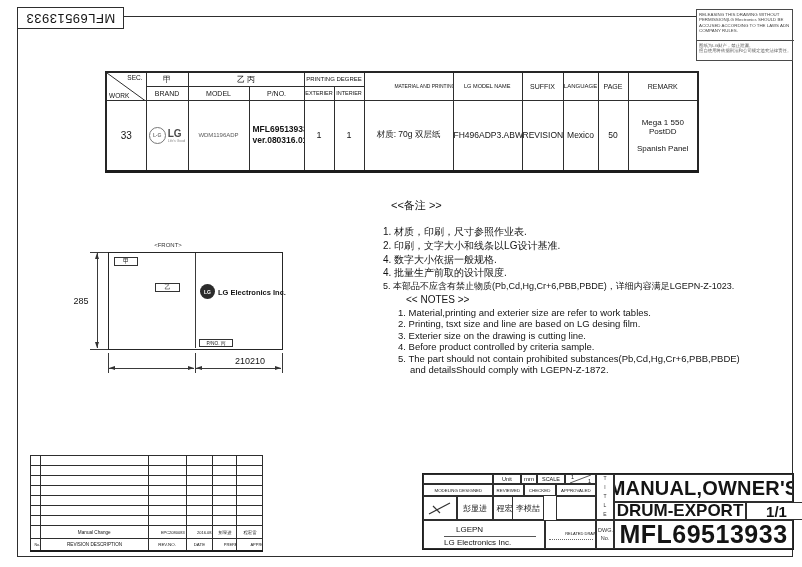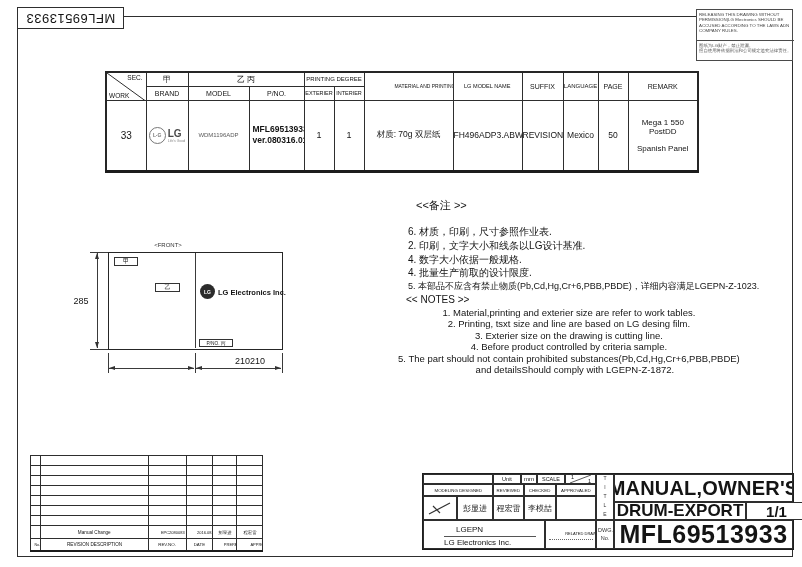--- a/index.html
+++ b/index.html
@@ -18,21 +18,21 @@
   .rev{position:absolute;left:30px;top:455px;width:232px;border:1.5px solid #2e2e2e;
        border-bottom:2.5px solid #1c1c1c;}
   .rev td{font-size:5px;}
   .vline{border-left:1px solid #3a3a3a;width:0;}
   .hline{border-top:1px solid #3a3a3a;height:0;}
   .vtext{writing-mode:vertical-rl;text-orientation:upright;font-size:5px;letter-spacing:3px;color:#333;}
   .arr{position:absolute;width:0;height:0;}
   .tagbox{position:absolute;border:1px solid #333;display:flex;align-items:center;
           justify-content:center;font-size:6px;background:#fff;box-sizing:border-box;}
   .note-item{line-height:13.8px;font-size:10px;white-space:nowrap;}
-  .noteE-item{line-height:11.4px;font-size:9.5px;white-space:nowrap;text-align:center;}
+  .noteE-item{line-height:11.4px;font-size:9.5px;white-space:nowrap;}
 </style>
 </head>
 <body>
 
 <div id="pg">
 
   <div class="abs" style="left:17px;top:16px;width:776px;height:541px;border:1.5px solid #2e2e2e;"></div>
 
   <div class="cell" style="left:17px;top:7px;width:107px;height:22px;">
     <span style="transform:rotate(180deg);font-size:13px;letter-spacing:0.5px;">MFL69513933</span>
@@ -119,23 +119,23 @@
       <td style="font-size:8px;line-height:9px;">
         <div>Mega 1 550</div>
         <div>PostDD</div>
         <div style="height:8px;"></div>
         <div>Spanish Panel</div>
       </td>
     </tr>
   </tbody>
     </table>
 
-  <div class="abs" style="left:408px;top:198px;">
+  <div class="abs" style="left:383px;top:198px;">
     <div style="font-size:11px;margin-bottom:12px;padding-left:8px;">&lt;&lt;备注 &gt;&gt;</div>
-    <div class="note-item">6. 材质，印刷，尺寸参照作业表.</div>
+    <div class="note-item">1. 材质，印刷，尺寸参照作业表.</div>
     <div class="note-item">2. 印刷，文字大小和线条以LG设计基准.</div>
     <div class="note-item">4. 数字大小依据一般规格.</div>
     <div class="note-item">4. 批量生产前取的设计限度.</div>
     <div class="note-item" style="font-size:9px;">5. 本部品不应含有禁止物质(Pb,Cd,Hg,Cr+6,PBB,PBDE)，详细内容满足LGEPN-Z-1023.</div>
   </div>
 
   <div class="abs" style="left:398px;top:294px;">
     <div style="font-size:10px;margin-bottom:2px;padding-left:8px;">&lt;&lt; NOTES &gt;&gt;</div>
     <div class="noteE-item">1. Material,printing and exterier size are refer to work tables.</div>
     <div class="noteE-item">2. Printing, tsxt  size and line are based on LG desing film.</div>
@@ -303,21 +303,21 @@
     <svg width="28" height="18">
         <path d="M3 15 L24 4 M7 7 l7 7" stroke="#333" stroke-width="1.2" fill="none"></path>
       </svg>
   </div>
   <div class="cell" style="left:457px;top:496px;width:36px;height:24px;font-size:8px;">
     <span>彭显进</span>
     </div>
   <div class="cell" style="left:493px;top:496px;width:31px;height:24px;font-size:8px;">
     <span>程宏雷</span>
     </div>
-  <div class="cell" style="left:524px;top:496px;width:32px;height:24px;font-size:8px;">
+  <div class="cell" style="left:512px;top:496px;width:32px;height:24px;font-size:8px;">
     <span>李模喆</span>
     </div>
   <div class="cell" style="left:556px;top:496px;width:40px;height:24px;"></div>
 
   <div class="cell" style="left:423px;top:520px;width:122px;height:29px;display:block;position:absolute;">
     <span class="abs" style="left:32px;top:4px;font-size:8px;">LGEPN</span>
     <div class="abs hline" style="left:20px;top:15px;width:92px;border-top-color:#555;"></div>
     <span class="abs" style="left:20px;top:17px;font-size:8px;white-space:nowrap;">LG Electronics Inc.</span>
   </div>
   <div class="cell" style="left:545px;top:520px;width:51px;height:29px;display:block;position:absolute;">

